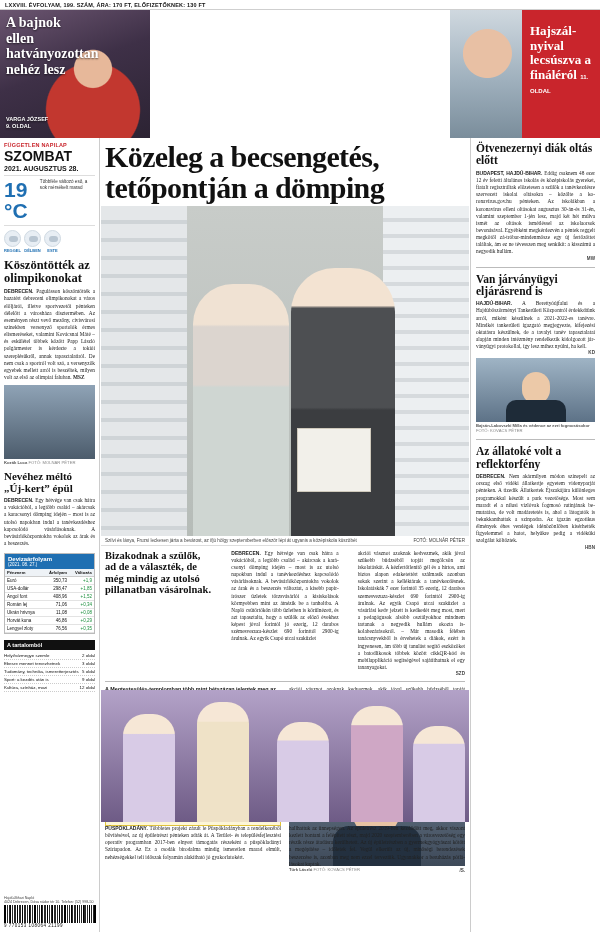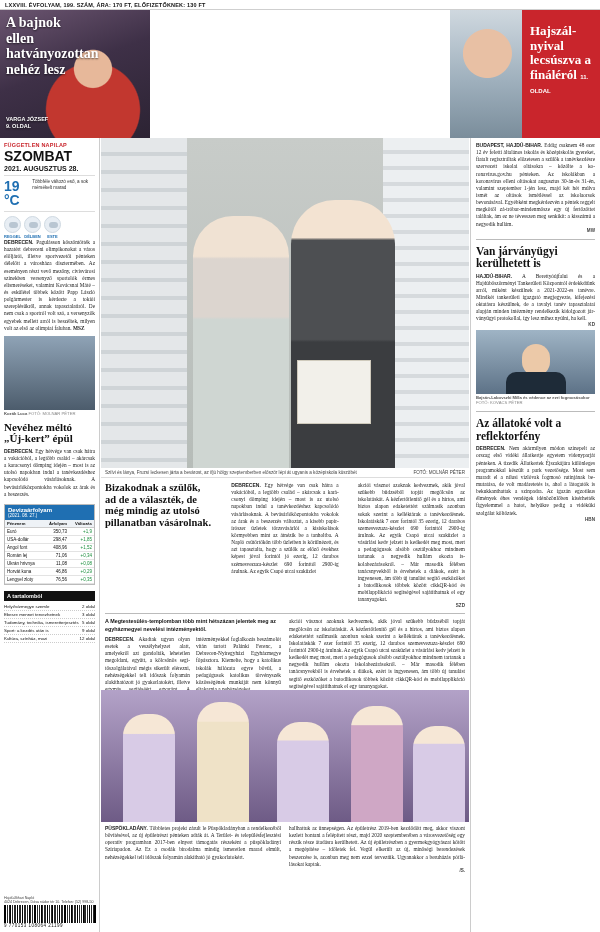--- a/index.html
+++ b/index.html
@@ -94,21 +94,21 @@
   .datum {
     font-family:"Liberation Sans", sans-serif; font-size:7px; font-weight:bold;
     margin-top:2px; margin-bottom:3px;
   }
   .weather {
     display:flex; gap:4px; align-items:flex-start;
     border-top:1px solid #ddd; border-bottom:1px solid #ddd;
     padding:3px 0 4px 0;
   }
   .temp {
-    font-family:"Liberation Sans", sans-serif; font-size:14px; font-weight:bold;
+    font-family:"Liberation Sans", sans-serif; font-size:21px; font-weight:bold;
     color:#1f6fb2; line-height:1;
   }
   .wdesc { font-family:"Liberation Sans", sans-serif; font-size:4.6px; line-height:1.25; color:#333; }
   .wicons { display:flex; gap:3px; margin-top:4px; }
   .wicon { text-align:center; }
   .wicon .dot {
     width:17px; height:17px; border-radius:50%;
     background:#e8eef4; border:1px solid #cfd9e2; margin:0 auto;
     position:relative;
   }
@@ -328,20 +328,21 @@
       <div class="wicon">
         <div class="dot"></div>
         <span>DÉLBEN</span>
       </div>
       <div class="wicon">
         <div class="dot"></div>
         <span>ESTE</span>
       </div>
     </div>
 
+    <div class="sec-title">Köszöntötték az olimpikonokat</div>
     <div class="body-txt">
       <span class="lead-city">DEBRECEN.</span>
       <span>Pagulásson köszöntötték a hazatért debreceni olimpikonokat a város előljárói, illetve sportvezetői pénteken délelőtt a városháza dísztermében. Az eseményen részt vevő mezőny, civisvárosi színekben versenyző sportolók érmes elismeréseket, valamint Kovácsnai Máté – és eskülétel többek között Papp László polgármester is kérdezte a tokiói szereplésükről, annak tapasztalatiról. De nem csak a sportról volt szó, a versenyzők egyebek mellett arról is beszéltek, milyen volt az első az olimpiai faluban.</span>
       <b>MSZ</b>
     </div>
 
     <div class="photo-box" style="height:74px;margin-top:4px;background:linear-gradient(180deg,#8fa3b6 0%,#4c5c6c 100%);"></div>
     <div class="cap">
       <b>Kozák Luca</b>
       <span class="credit">FOTÓ: MOLNÁR PÉTER</span>
@@ -481,20 +482,21 @@
           <i style="width: 1px; opacity: 1;"></i>
           <i style="width: 1px; opacity: 0.85;"></i>
           <i style="width: 1px; opacity: 0.85;"></i>
           <i style="width: 2px; opacity: 1;"></i>
         </div>
       <div class="num">9 770153 108064 21199</div>
     </div>
   </div>
 
   <div class="center">
+    <div class="headline">Közeleg a becsengetés, tetőpontján a dömping</div>
 
     <div class="main-photo">
       <div class="shelfL"></div>
       <div class="shelfR"></div>
       <div class="figA"></div>
       <div class="figB"></div>
       <div class="board"></div>
     </div>
     <div class="photo-caption">
       <span>Szilvi és lánya, Fruzsi leckesen járta a bevárost, az ifjú hölgy szeptemberben először lépi át ugyanis a középiskola küszöbét</span>
@@ -563,29 +565,30 @@
         </div>
       </div>
       <div class="mid-right">
         <div class="body-txt">hallhattuk az ünnepségen. Az épületrész 2019-ben kez­dődött meg, akkor viszont kez­lett bontani a felépített részt, majd 2020 szeptemberében a városvezetőség egy részik része átadásra kerülhetett. Az új épületrészben a gyermek­gyógyászat kötött a megépítése – időletek fel. Ve­gül elkerült az új, minőségi berendezések beszerzése is, azonban meg nem ezzel terveztük. Ugyanakkor a beruházás pótlá­lásokat kaptak.</div>
         <div class="initials">/S.</div>
       </div>
     </div>
   </div>
 
   <div class="rightcol">
+    <div class="r-title">Ötvenezernyi diák oltás előtt</div>
     <div class="body-txt">
       <span class="lead-city">BUDAPEST, HAJDÚ-BIHAR.</span>
       <span>Eddig csaknem 48 ezer 12 év feletti általános iskolás és középis­kolás gyereket, fiatalt regisztrál­tak előzetesen a szülők a tanévkezdésre szervezett is­kolai oltásokra – közölte a ko­ronavírus.gov.hu pénteken. Az iskolákban a koronavírus elleni oltásokat augusztus 30-án-és 31-én, valamint szep­tember 1-jén lesz, majd két hét múlva ismét az oltások ismétléssel az iskolaor­sok bevonásával. Egyébként megkérdezvén a péntek reggelt megkötől zá-tróbar-mindenmö­sze egy új fertőzöttet találtak, ám ez ne tévesszen meg senki­kit: a kisszámú a negyedik hullám.</span>
     </div>
     <div class="initials">MW</div>
 
     <div class="rule"></div>
 
-    <div class="r-title">Van járványügyi kerülhetett is</div>
+    <div class="r-title">Van járványügyi eljárásrend is</div>
     <div class="body-txt">
       <span class="lead-city">HAJDÚ-BIHAR.</span>
       <span>A Berettyóúj­falui és a Hajdúböszörmé­nyi Tankerületi Központról érdekkdtünk arról, miként készülnek a 2021-2022-es tanévre. Mindkét tankerületi igazgató megjegyezte, kifejez­ési oktatásra készülnek, de a tavalyi tanév tapasztalatai alapján minden intézmény rendelkezik kidolgozott jár­ványügyi protokollal, így lesz mihez nyúlni, ha kell.</span>
     </div>
     <div class="initials">KD</div>
 
     <div class="r-photo">
       <div class="h"></div>
       <div class="b"></div>
     </div>

